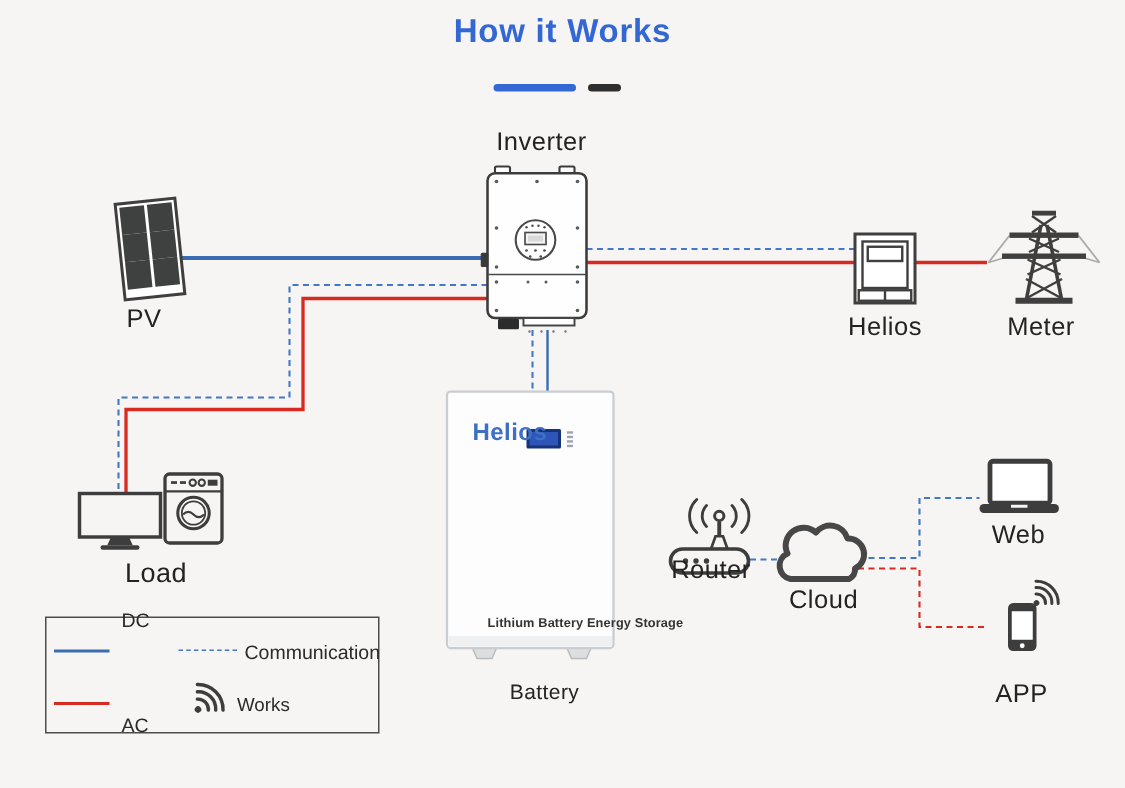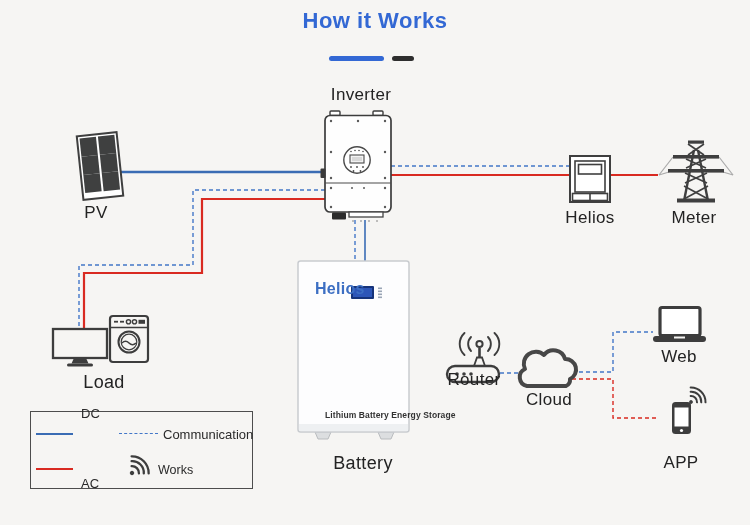--- a/index.html
+++ b/index.html
@@ -227,21 +227,21 @@
         <path d="M-10.5,-10 A 14.5 14.5 0 0 1 10.5,-10"></path>
       </g>
     </g>
   </svg>
 
   <div class="nl" style="left:361px; top:85px;">Inverter</div>
   <div class="nl" style="left:96px; top:203px;">PV</div>
   <div class="nl" style="left:590px; top:208px;">Helios</div>
   <div class="nl" style="left:694px; top:208px;">Meter</div>
   <div class="nl" style="left:104px; top:372px; font-size:18px;">Load</div>
-  <div class="nl" style="left:363px; top:453px; font-size:18px;">Battery</div>
+  <div class="nl" style="left:363px; top:453px; font-size:14px;">Battery</div>
   <div class="nl" style="left:474px; top:370px;">Router</div>
   <div class="nl" style="left:549px; top:390px;">Cloud</div>
   <div class="nl" style="left:679px; top:347px;">Web</div>
   <div class="nl" style="left:681px; top:442px;margin-top:11px;">APP</div>
 
   <div class="brand">Helios</div>
   <div class="bat-text">Lithium Battery Energy Storage</div>
 
   <div class="legend-box"></div>
   <div class="leg-line leg-dc"></div>

